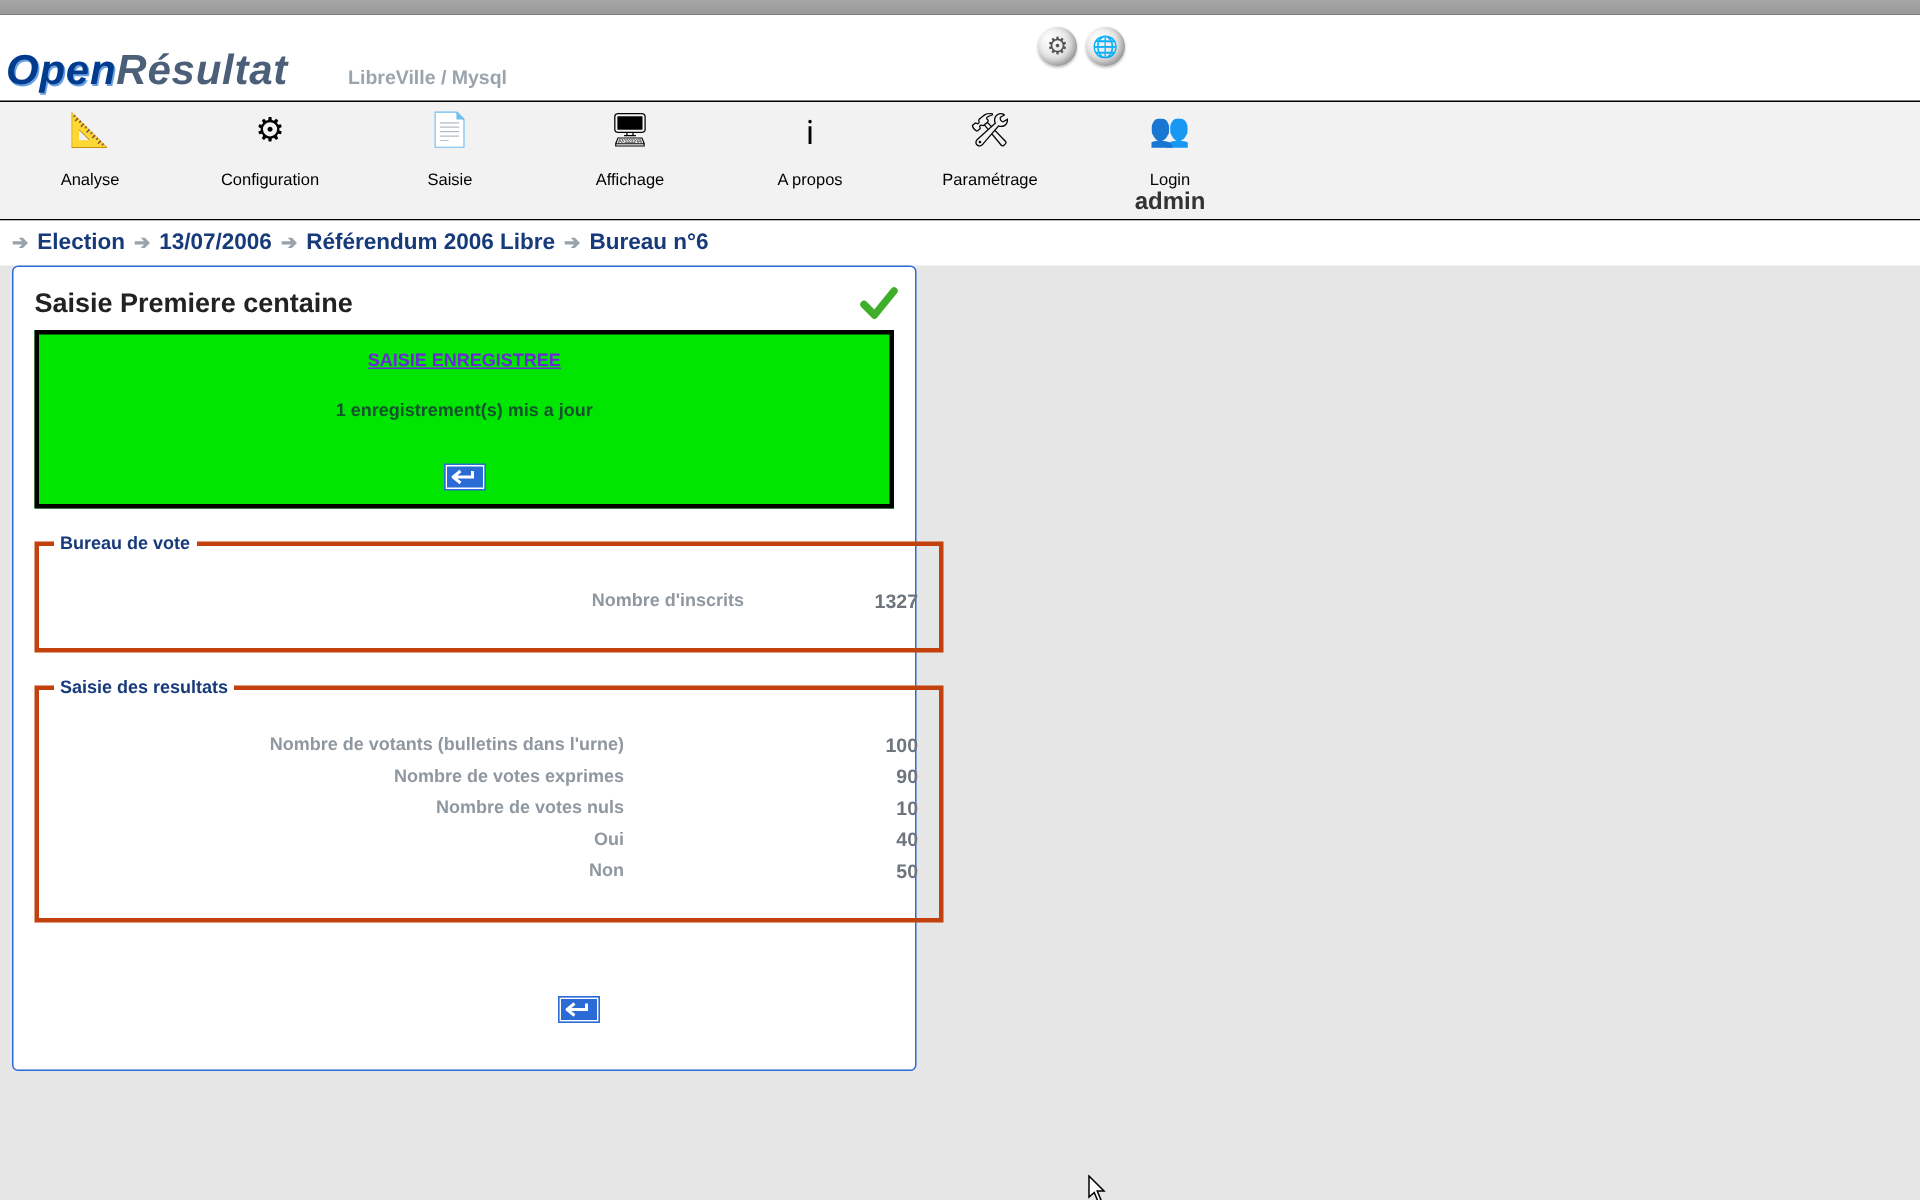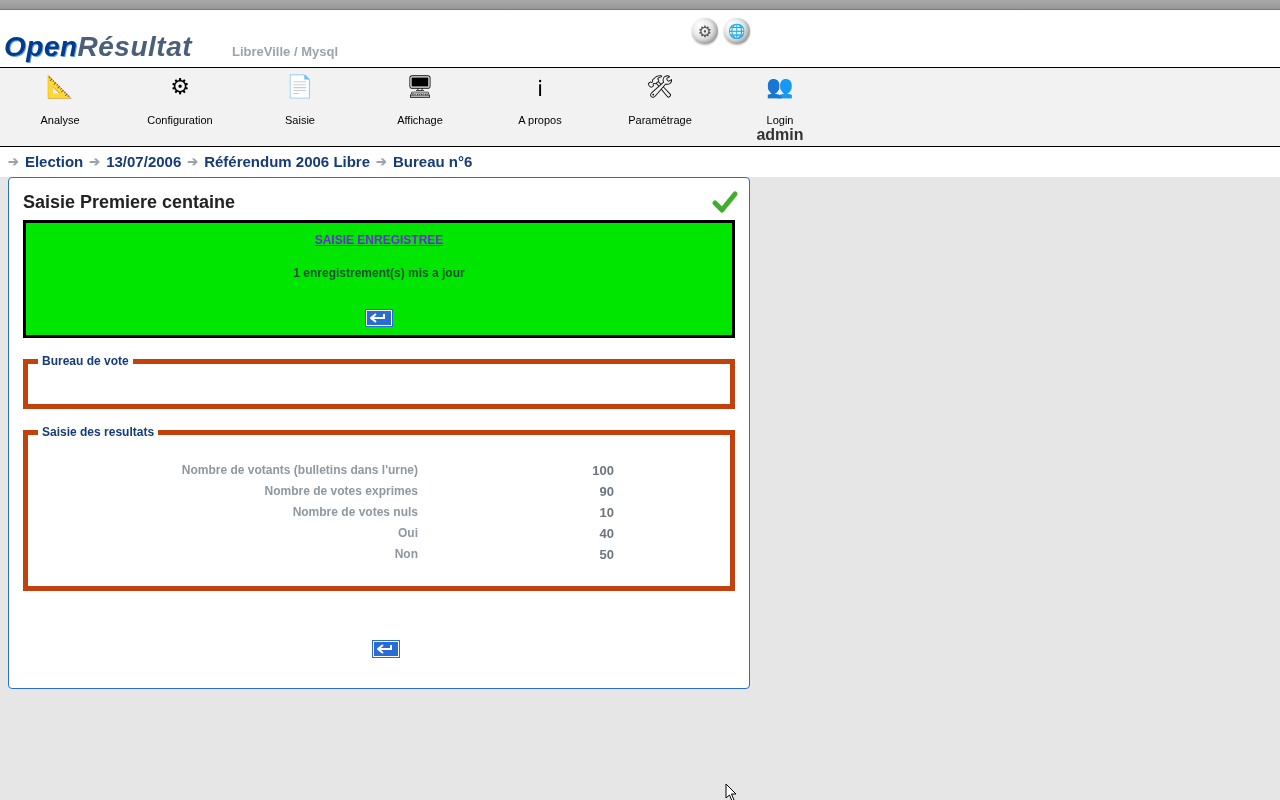--- a/index.html
+++ b/index.html
@@ -21,33 +21,33 @@
   .tool { width:120px; text-align:center; font-size:11px; color:#000; cursor:pointer;}
   .tool .ticon { height:30px; display:flex; align-items:center; justify-content:center; font-size:22px; }
   .tool .tlabel { margin-top:12px; }
   .tool .tsub { font-size:16px; color:#333;font-weight:bold; }
 
   .breadcrumb { background:#fff; padding:6px 10px 6px 8px; display:flex; align-items:center; gap:6px; font-size:15px; font-weight:bold; border-bottom:1px solid transparent;}
   .bc-arrow { color:#9aa4ad; font-size:13px; }
   .bc-item { color:#163a7a; }
 
   .content { padding:0 0 0 8px; }
-  .panel { width:742px; background:#fff; border:1px solid #2b6bd6; border-radius:4px; padding:12px 14px 30px 14px; position:relative; }
+  .panel { width:603px; background:#fff; border:1px solid #2b6bd6; border-radius:4px; padding:12px 14px 30px 14px; position:relative; }
   .panel-title-row { display:flex; align-items:center; justify-content:space-between; }
   .panel-title { font-size:18px; font-weight:bold; color:#222; }
   .check { width:24px;height:24px; }
   .check svg{display:block;}
 
   .greenbox { margin-top:6px; border:3px solid #000; background:#00e600; padding:10px 10px 8px 10px; text-align:center; }
   .gb-title { color:#6d28d9; font-weight:bold; font-size:12px;text-decoration:underline; }
   .gb-msg { color:#14532d; font-weight:bold; font-size:12px; margin-top:19px; }
   .gb-back { display:inline-flex; align-items:center; justify-content:center; width:26px; height:16px; background:#2b6bd6; color:#fff; margin-top:30px; border:1px solid #fff; outline:1px solid #2b6bd6; cursor:pointer;}
   .gb-back svg{display:block;}
 
-  fieldset { border:5px solid #c2410c; margin-top:16px; padding:18px 10px 18px 10px; }
+  fieldset { border:3px solid #c2410c; margin-top:16px; padding:18px 10px 18px 10px; }
   legend { color:#163a7a; font-weight:bold; font-size:12px; padding:0 4px; }
   .row { display:flex; margin:6px 0; }
   .row .lbl { flex:0 0 460px; text-align:right; color:#8f98a0; font-weight:bold; font-size:12px; }
   .row .val { flex:0 0 120px; text-align:right; color:#6d767e; font-weight:bold; font-size:13px; padding-right:4px;}
   fieldset.results .row .lbl { flex:0 0 380px; }
   fieldset.results .row .val { flex:0 0 200px;padding-left:43px; }
 
   .back-btn-bottom { margin-top:50px; margin-left:350px; display:inline-flex; align-items:center; justify-content:center; width:26px; height:16px; background:#2b6bd6; color:#fff; border:1px solid #fff; outline:1px solid #2b6bd6; cursor:pointer;}
 
   .cursor { position:absolute; left:716px; top:605px; pointer-events:none; }
@@ -132,20 +132,24 @@
       <div class="gb-back">
         <svg width="18" height="10" viewBox="0 0 18 10">
             <path d="M6 1 L1 5 L6 9 M1 5 H14 V1" stroke="#fff" stroke-width="2" fill="none"></path>
           </svg>
       </div>
     </div>
 
     <fieldset>
       <legend>Bureau de vote</legend>
       <div>
+          <div class="row">
+            <div class="lbl">Nombre d'inscrits</div>
+            <div class="val">1327</div>
+          </div>
         </div>
     </fieldset>
 
     <fieldset class="results">
       <legend>Saisie des resultats</legend>
       <div>
           <div class="row">
             <div class="lbl">Nombre de votants (bulletins dans l'urne)</div>
             <div class="val">100</div>
           </div>

